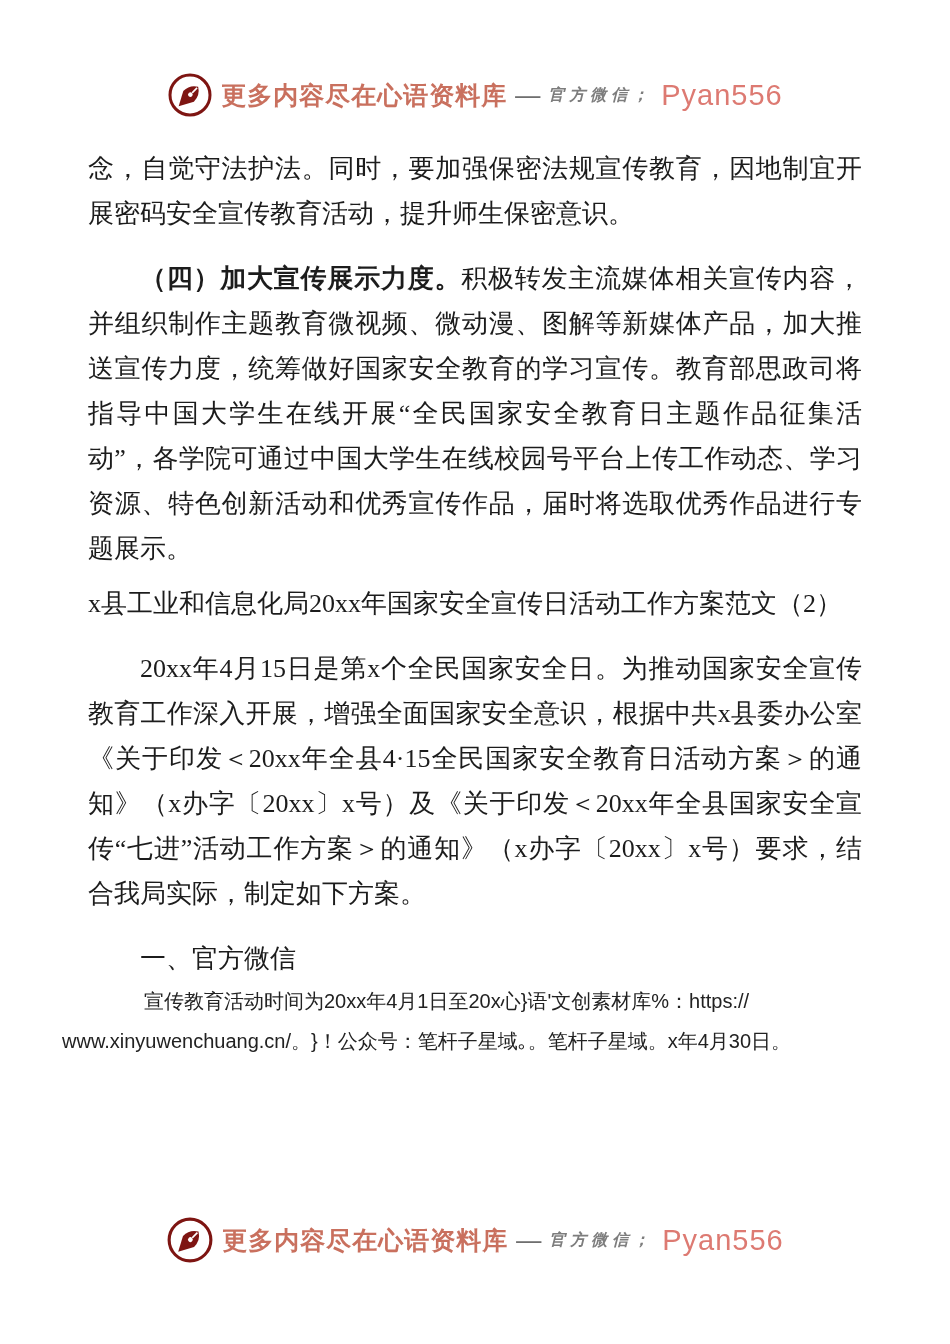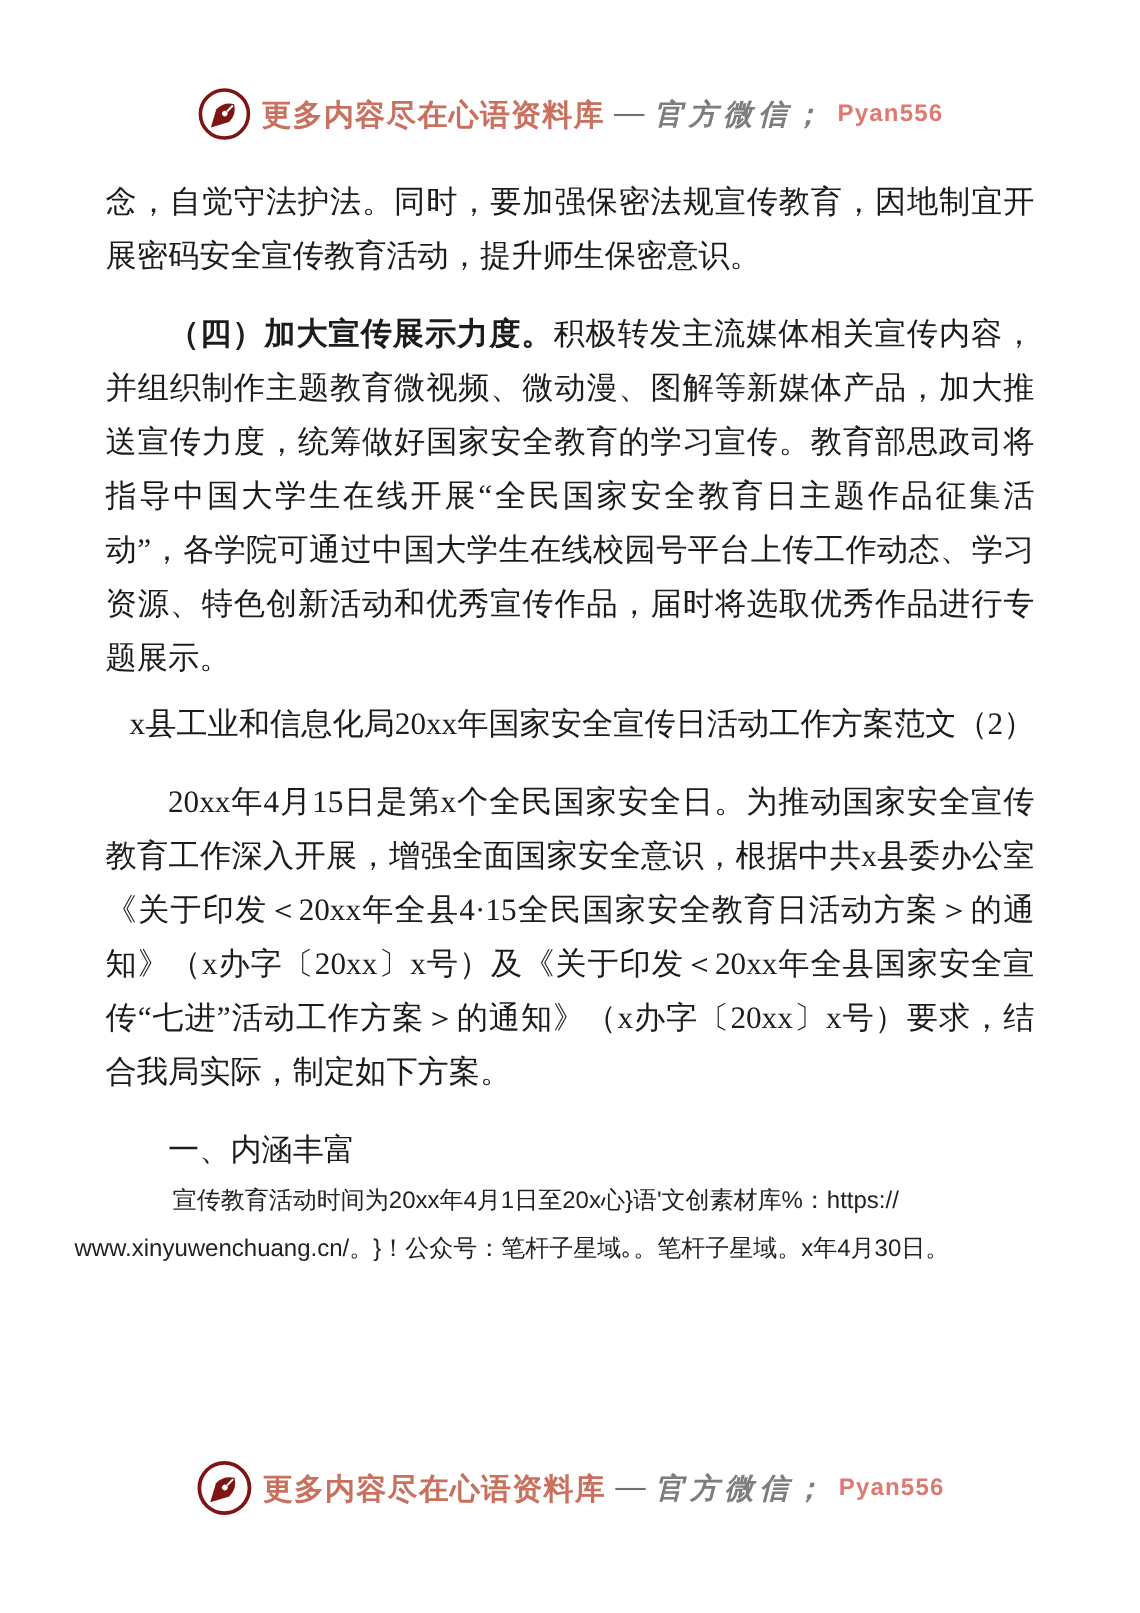--- a/index.html
+++ b/index.html
@@ -19,38 +19,38 @@
   }
   .watermark.header{top:72px;}
   .watermark.footer{top:1216px;}
   .wm-logo{flex:0 0 auto;display:block;}
   .wm-brand{
     font-size:25px;font-weight:bold;letter-spacing:1px;
     font-family:Liberation Mono, monospace;
   }
   .wm-dash{font-size:25px;font-weight:bold;}
   .wm-label{
-    font-size:24px;font-style:italic;font-weight:bold;letter-spacing:5px;
+    font-size:16px;font-style:italic;font-weight:bold;letter-spacing:5px;
     font-family:Liberation Mono, monospace;
   }
   .wm-id{
-    font-size:20px;font-weight:bold;letter-spacing:1px;
+    font-size:29px;font-weight:normal;letter-spacing:1px;
     font-family:"Liberation Sans","DejaVu Sans",sans-serif;
   }
   
   .doc-body{
     position:absolute;top:146px;left:88px;width:774px;
     font-size:26px;line-height:45px;
     text-align:justify;
   }
   .para{margin:0;}
   .para.indent{text-indent:52px;margin-top:20px;}
   .para .lead-bold{font-weight:bold;}
   .para.title-line{
-    text-align:right;text-indent:0;
+    text-align:left;text-indent:0;
     margin:10px 0 0 0;
   }
   .para.small-note{
     margin:0 -26px 0 -26px;
     font-family:"Liberation Sans","DejaVu Sans",sans-serif;
     font-size:20px;line-height:40px;
     text-indent:82px;
     white-space:pre-line;
     text-align:left;
     color:#222222;
@@ -84,21 +84,21 @@
   <div class="doc-body" style="color: rgb(28, 28, 28);">
 
     <p class="para">念，自觉守法护法。同时，要加强保密法规宣传教育，因地制宜开展密码安全宣传教育活动，提升师生保密意识。</p>
 
     <p class="para indent"><span class="lead-bold">（四）加大宣传展示力度。</span><span>积极转发主流媒体相关宣传内容，并组织制作主题教育微视频、微动漫、图解等新媒体产品，加大推送宣传力度，统筹做好国家安全教育的学习宣传。教育部思政司将指导中国大学生在线开展“全民国家安全教育日主题作品征集活动”，各学院可通过中国大学生在线校园号平台上传工作动态、学习资源、特色创新活动和优秀宣传作品，届时将选取优秀作品进行专题展示。</span></p>
 
     <p class="para title-line">x县工业和信息化局20xx年国家安全宣传日活动工作方案范文（2）</p>
 
     <p class="para indent">20xx年4月15日是第x个全民国家安全日。为推动国家安全宣传教育工作深入开展，增强全面国家安全意识，根据中共x县委办公室《关于印发＜20xx年全县4·15全民国家安全教育日活动方案＞的通知》（x办字〔20xx〕x号）及《关于印发＜20xx年全县国家安全宣传“七进”活动工作方案＞的通知》（x办字〔20xx〕x号）要求，结合我局实际，制定如下方案。</p>
 
-    <p class="para indent">一、内涵丰富</p>
+    <p class="para indent">一、官方微信</p>
 
 
     <p class="para small-note">宣传教育活动时间为20xx年4月1日至20x心}语'文创素材库%：https://
 www.xinyuwenchuang.cn/。}！公众号：笔杆子星域｡。笔杆子星域。x年4月30日。</p>
 
   </div>
 
   <div class="watermark footer">
     <svg class="wm-logo" width="48" height="48" viewBox="0 0 46 46">
       <circle cx="23" cy="23" r="20" fill="#ffffff" stroke="#7e1512" stroke-width="3" style="stroke: rgb(126, 21, 18);"></circle>

